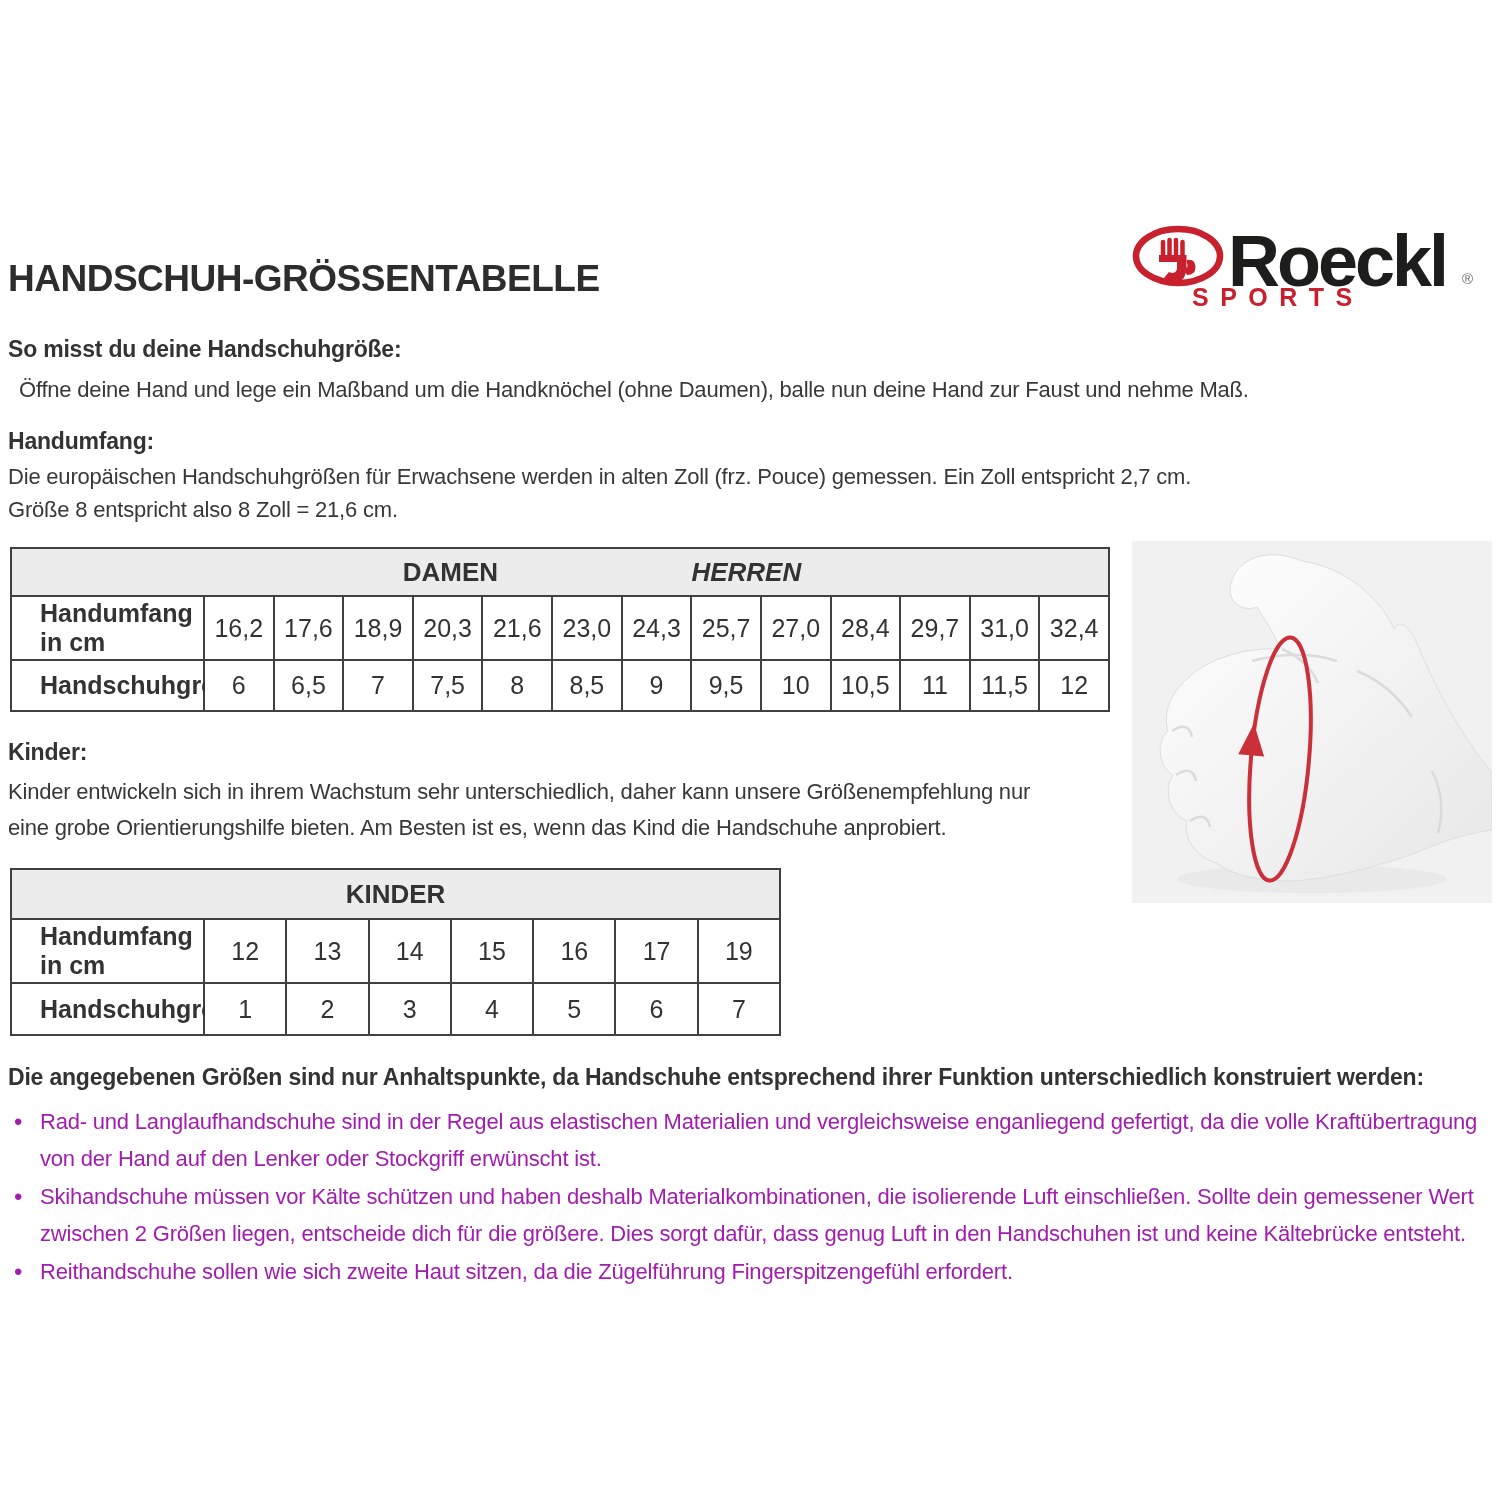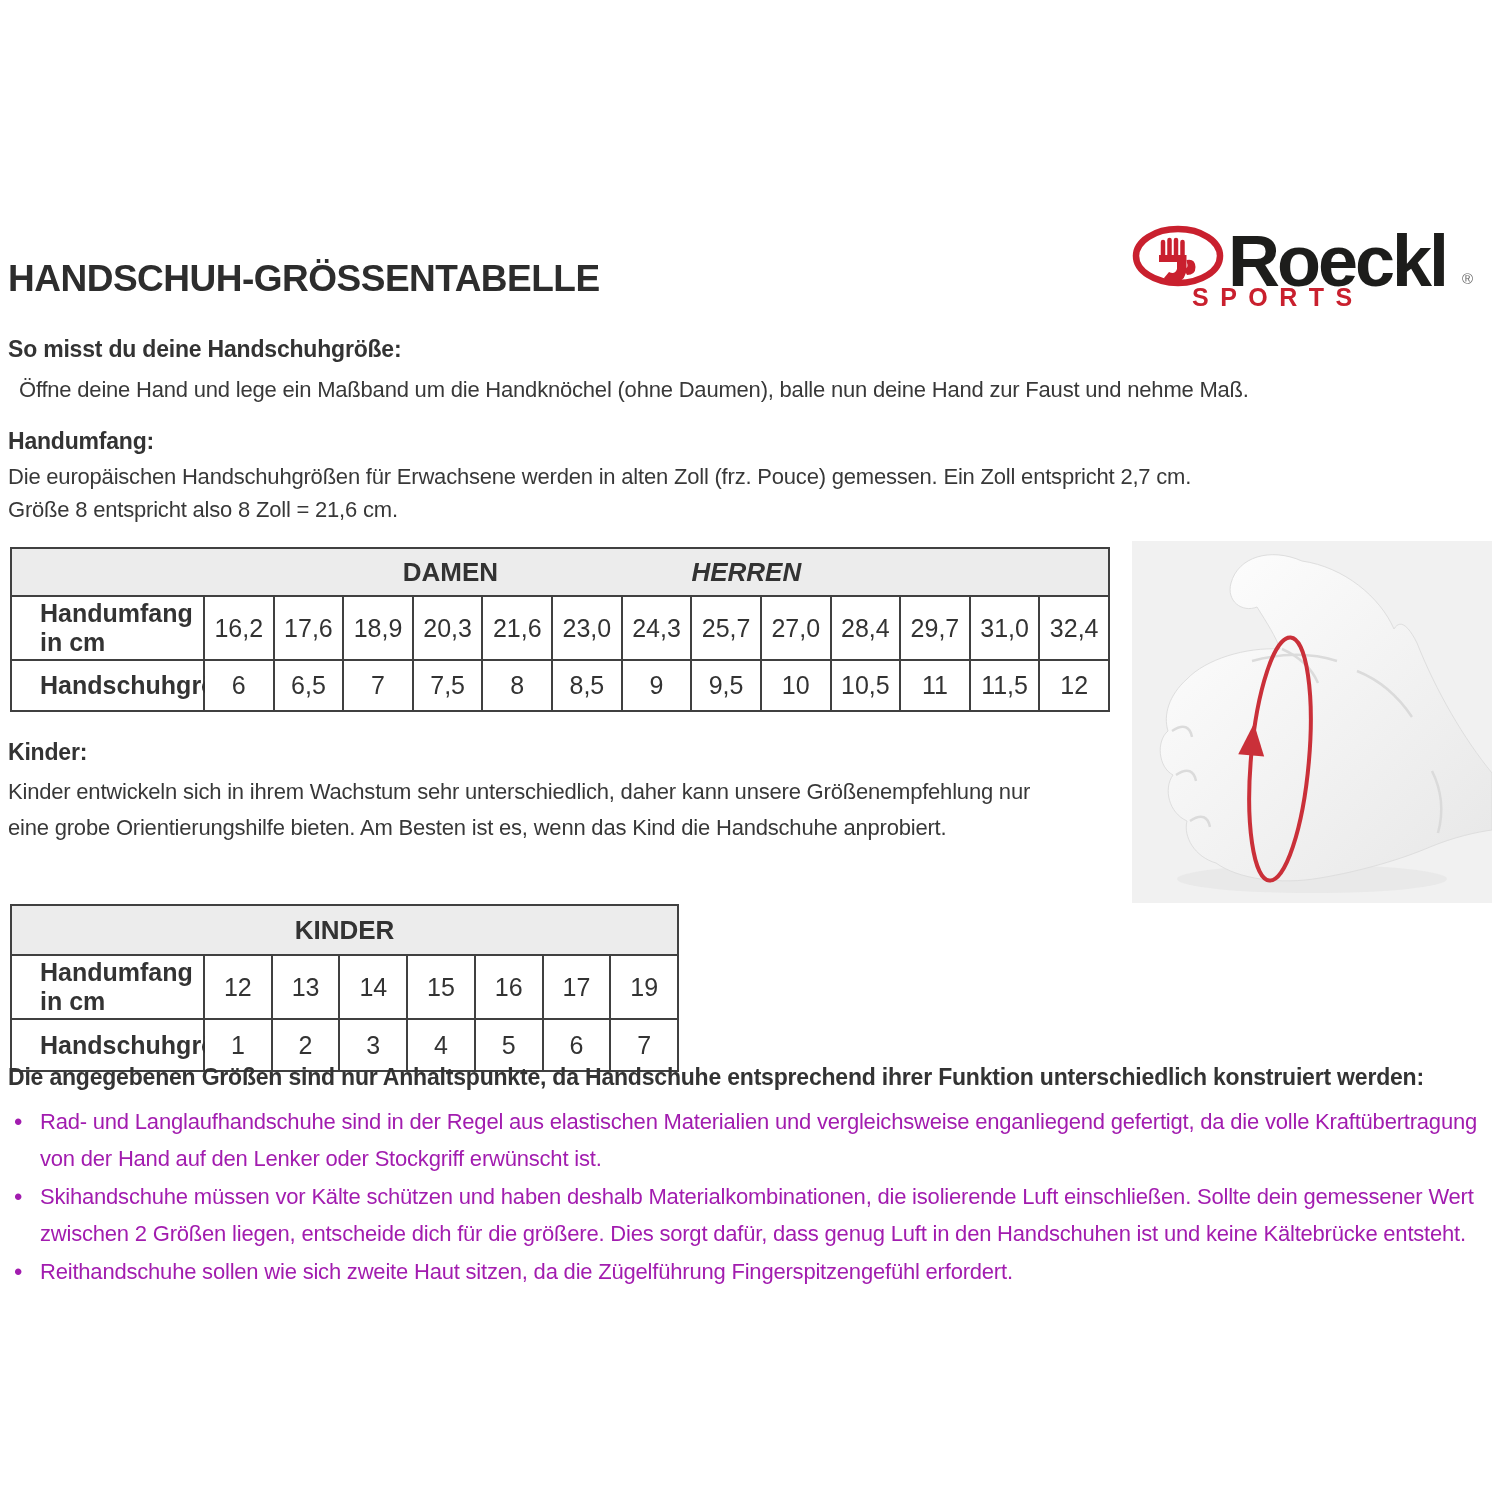--- a/index.html
+++ b/index.html
@@ -19,21 +19,21 @@
   .adults-heading  { left:8px; top:428px; }
   .adults-body     { left:8px; top:460px; width:1480px; }
   .kids-heading    { left:8px; top:739px; }
   .kids-body       { left:8px; top:774px; width:1045px; line-height:36px; }
   .notes-heading   { left:8px; top:1064px; width:1480px; }
 
   
   .size-table { position:absolute; display:grid; background:#404040; border:2px solid #404040; gap:2px; }
   .adult-table { left:10px; top:547px; width:1100px;
                  grid-template-columns:191px repeat(13,1fr); grid-template-rows:46px 62px 49px; }
-  .kids-table  { left:10px; top:904px; width:669px;
+  .kids-table  { left:10px; top:868px; width:771px;
                  grid-template-columns:191px repeat(7,1fr); grid-template-rows:48px 62px 50px; }
 
   .cell { background:#ffffff; display:flex; align-items:center; justify-content:center;
           font-size:25px; color:#333333; }
   .cell.header { grid-column:1 / -1; background:#ececec; position:relative; }
   .grp { position:absolute; top:50%; transform:translate(-50%,-50%);
          font-weight:700; font-size:26px; color:#333; }
   .grp.damen  { left:40%; }
   .grp.herren { left:67%;font-style:italic; }
   .grp.kinder { position:static; transform:none; }

